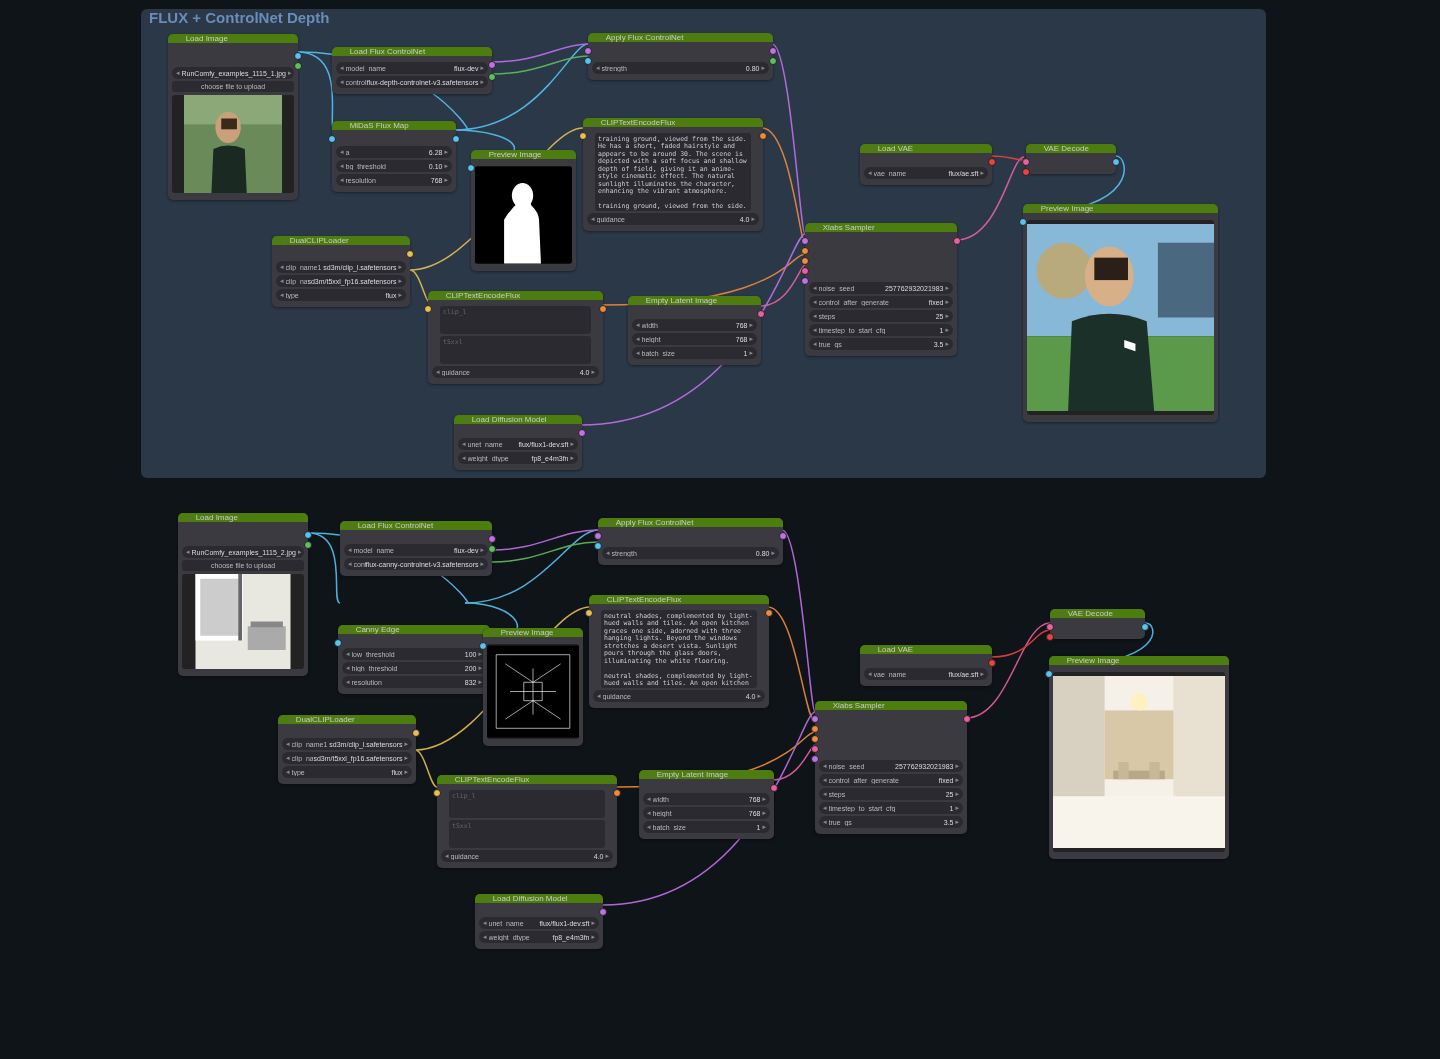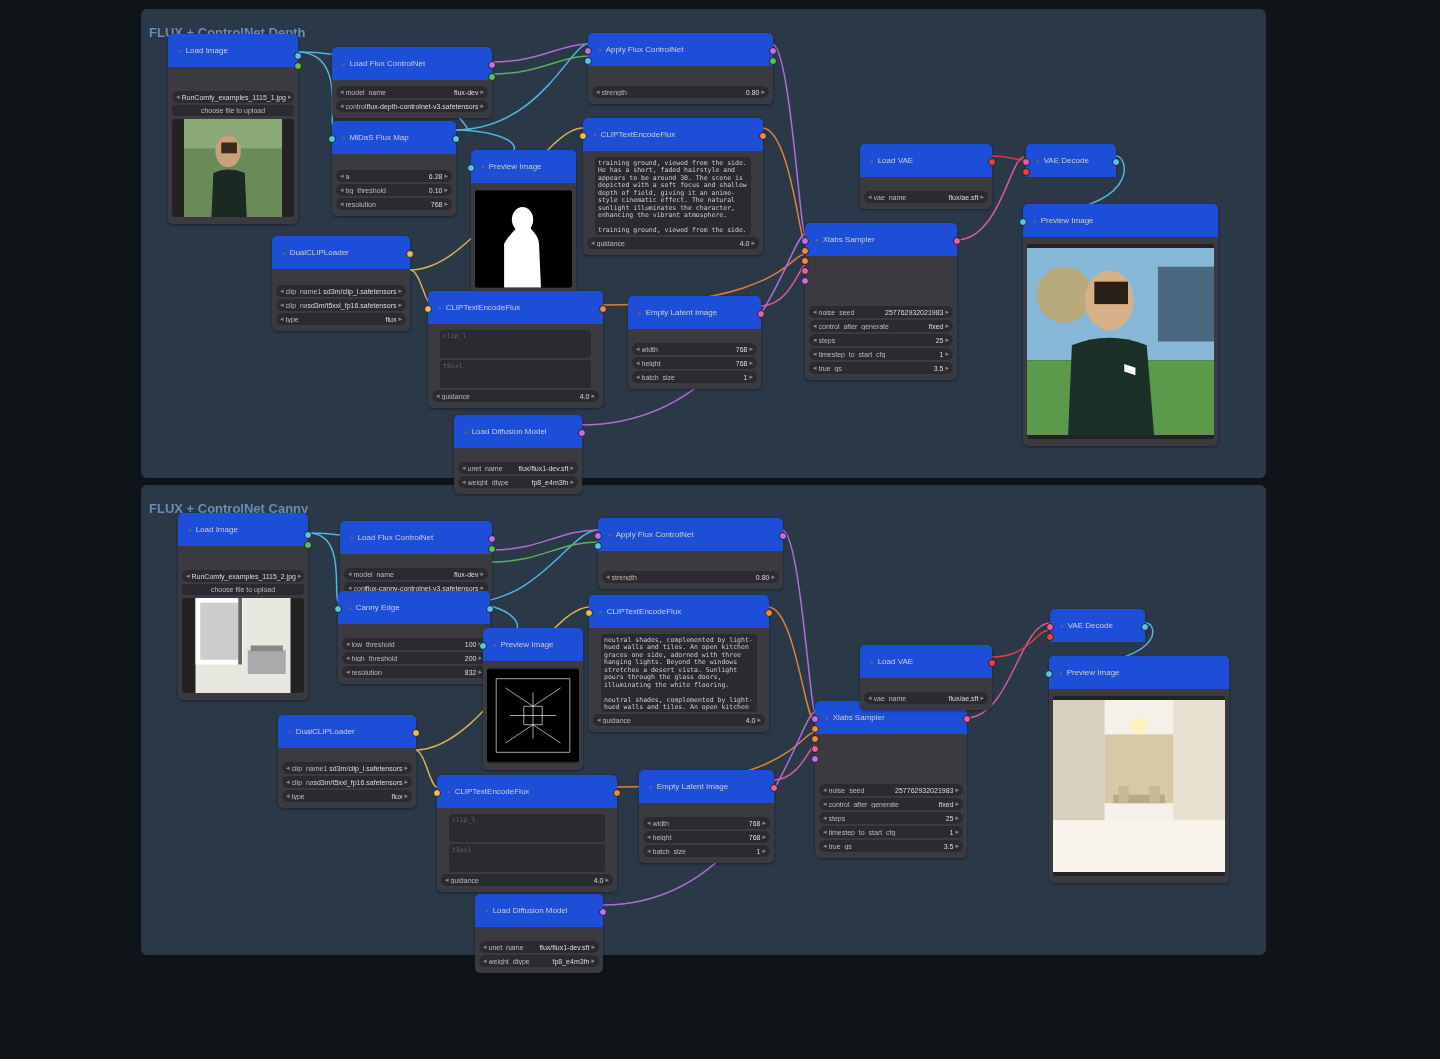--- a/index.html
+++ b/index.html
@@ -2,23 +2,23 @@
 <html><head>
 <meta charset="utf-8">
 <style>
 html,body{margin:0;padding:0;background:#0f1419;font-family:-apple-system,Arial,sans-serif;font-size:8px;color:#aab;width:1440px;height:1059px;overflow:hidden}
 .canvas{position:relative;width:1440px;height:1059px}
 .note{position:absolute;left:12px;top:14px;width:115px;background:#3a3a2a;border:2px solid #8a7a4a;border-radius:4px;padding:4px 6px}
 .note-title{color:#eee;font-size:8px;margin-bottom:3px}
 .note-title::before{content:"●";color:#aa8;margin-right:3px;font-size:6px}
 .note-body{color:#ddc;font-size:7px;line-height:1.25;font-family:monospace}
 .group{position:absolute;background:#2a3848;border-radius:6px}
-.group-title{color:#698cb8;font-size:13px;font-weight:600;padding:16px 8px}
+.group-title{color:#698cb8;font-size:15px;font-weight:600;padding:0 8px}
 .node{position:absolute;background:#3a3a40;border-radius:5px;box-shadow:0 1px 3px rgba(0,0,0,.4)}
-.node-title{background:#1d4ed8;color:#ccc;font-size:8px;padding:12px 10px;border-radius:5px 5px 0 0}
+.node-title{background:#4d7c0f;color:#ccc;font-size:8px;padding:0 10px;border-radius:5px 5px 0 0}
 .node-title::before{content:"●";color:#666;margin-right:4px;font-size:6px}
 .node-body{padding:4px}
 .row{display:flex;align-items:center;background:#2a2a30;border-radius:8px;padding:2px 4px;margin:2px 0;font-size:7px;color:#bbb;position:relative}
 .row .lab{flex:1;white-space:nowrap;overflow:hidden}
 .row .val{color:#ddd;white-space:nowrap}
 .row .arl{color:#888;margin-right:2px;font-size:7px}
 .row .arr{color:#888;margin-left:2px;font-size:7px}
 .upload{text-align:center;background:#2a2a30;border-radius:3px;padding:2px;margin:2px 0;font-size:7px;color:#bbb}
 .imgbox{background:#222;border-radius:3px;margin:3px 0;position:relative;overflow:hidden}
 .imgbox svg{display:block;width:100%;height:100%}
@@ -31,23 +31,20 @@
 </head>
 <body>
 
 <div class="canvas">
 
 
 <div class="group" style="left:141px;top:9px;width:1125px;height:469px">
   <div class="group-title">FLUX + ControlNet Depth</div>
 </div>
 
-<div class="group" style="left:141px;top:485px;width:1125px;height:470px">
-  <div class="group-title">FLUX + ControlNet Canny</div>
-</div>
 
 <svg class="wires" width="1440" height="1059">
   <g fill="none" stroke-width="1.5" opacity="0.9">
 
   <path d="M297,52 C420,52 470,130 468,130" stroke="#56c3f0"></path>
   <path d="M297,52 C350,52 325,130 335,130" stroke="#56c3f0"></path>
   <path d="M454,130 C520,130 540,160 473,160" stroke="#56c3f0"></path>
   <path d="M454,130 C540,130 570,44 588,44" stroke="#56c3f0"></path>
   <path d="M492,62 C540,62 560,44 588,44" stroke="#c071e8"></path>
   <path d="M492,74 C540,74 560,56 588,56" stroke="#5fbf5f"></path>
@@ -420,21 +417,21 @@
   <div class="node-body" style="padding-top:18px">
     <div class="row">
           <span class="arl">◂</span>
           <span class="lab">strength</span>
           <span class="val">0.80</span>
           <span class="arr">▸</span>
         </div>
   </div>
 </div>
 
-<div class="node" style="left:338px;top:591px;width:152px">
+<div class="node" style="left:338px;top:625px;width:152px">
   <div class="node-title">Canny Edge</div>
   <span class="port p-l" style="top:14px;background:#56c3f0"></span>
   <span class="port p-r" style="top:14px;background:#56c3f0"></span>
   <div class="node-body" style="padding-top:12px">
     <div class="row">
           <span class="arl">◂</span>
           <span class="lab">low_threshold</span>
           <span class="val">100</span>
           <span class="arr">▸</span>
         </div>

